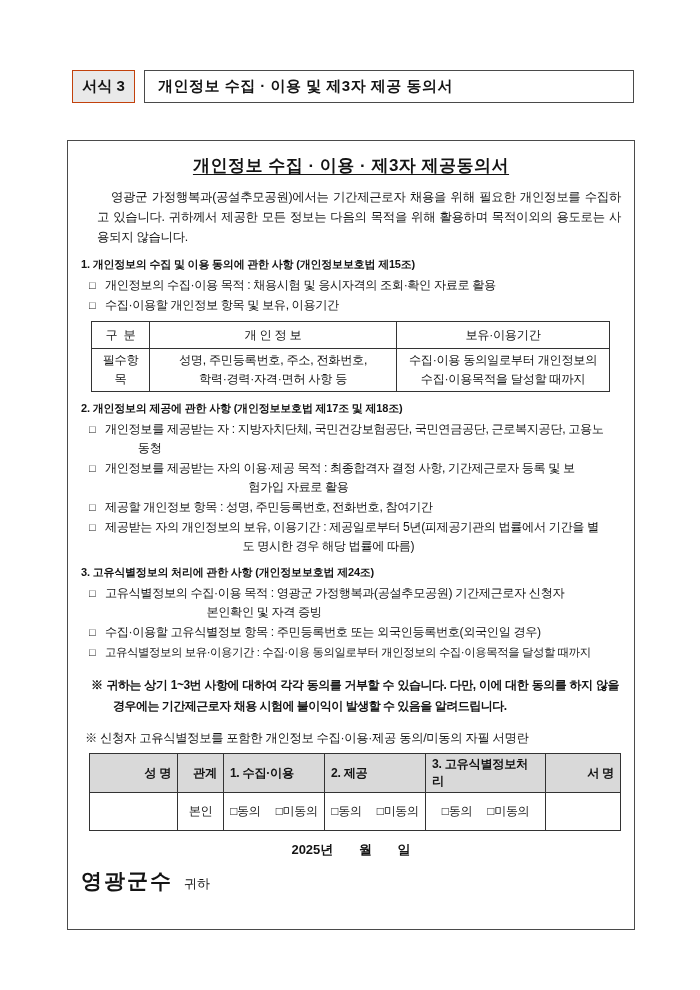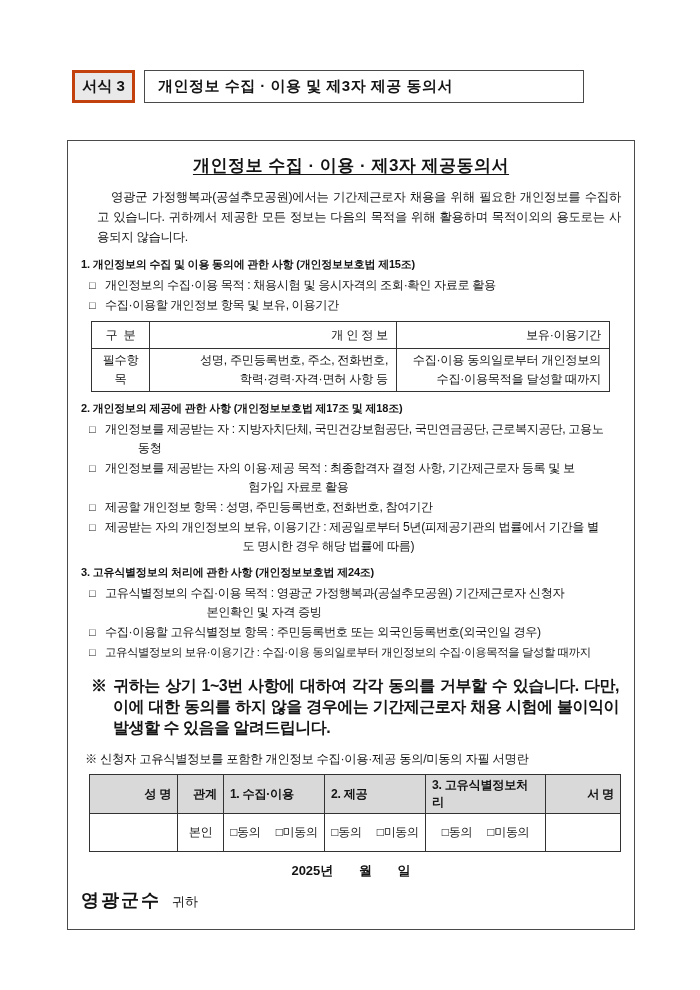--- a/index.html
+++ b/index.html
@@ -6,26 +6,26 @@
   body {
     width:700px; height:990px; background:#ffffff;
     font-family:"Liberation Sans", sans-serif; color:#141414;
     position:relative; overflow:hidden;
   }
   .page { position:relative; width:700px; height:990px; }
 
   
   .form-header { position:absolute; top:70px; left:72px; display:flex; gap:9px; }
   .form-badge {
-    width:63px; height:33px; background:#e9e9e9; border:3px solid #c2410c;
+    width:63px; height:33px; background:#e9e9e9; border:1px solid #c2410c;
     display:flex; align-items:center; justify-content:center;
     font-weight:bold; font-size:15px; box-sizing:border-box;
   }
   .form-title-box {
-    width:440px; height:33px; border:1.5px solid #4a4a4a; box-sizing:border-box;
+    width:490px; height:33px; border:1.5px solid #4a4a4a; box-sizing:border-box;
     display:flex; align-items:center; padding-left:13px;
     font-weight:bold; font-size:15px; letter-spacing:0.5px;
   }
 
   
   .doc-box {
     position:absolute; top:140px; left:67px; width:568px; height:790px;
     border:1.5px solid #4a4a4a; box-sizing:border-box;
     padding:10px 13px 8px 13px; overflow:hidden;
   }
@@ -47,27 +47,27 @@
   }
   .bullet .marker { width:16px; flex:none; font-size:11px; line-height:19px; }
   .bullet .bt { white-space:pre-wrap; flex:1; }
   .bullet.small { font-size:11.4px; }
 
   table { border-collapse:collapse;padding-left:44px; }
   .info-table { margin:6px 0 8px 10px; }
   .info-table th, .info-table td {
     border:1px solid #333; font-size:12.2px; font-weight:normal;
     padding:2px 8px; white-space:pre-wrap; vertical-align:middle;
-    text-align:right; letter-spacing:-0.3px; line-height:19px;
+    text-align:center; letter-spacing:-0.3px; line-height:19px;
   }
   .info-table th { height:22px; }
   .info-table td.center, .info-table th.center { text-align:center; }
 
   .note1 {
-    font-weight:bold; font-size:16px; line-height:21px;
+    font-weight:bold; font-size:12px; line-height:21px;
     margin:13px 2px 0 10px; padding-left:22px; text-indent:-22px;
     letter-spacing:-0.5px; text-align:justify;
   }
   .note2 { font-size:12.3px; margin:13px 0 6px 4px; letter-spacing:-0.3px; }
 
   .sign-table { margin-left:8px; }
   .sign-table th, .sign-table td {
     border:1px solid #333; font-size:12.2px; letter-spacing:-0.3px;
     padding:2px 6px; vertical-align:middle; box-sizing:border-box;
   }
@@ -75,21 +75,21 @@
   .sign-table th.center { text-align:right; }
   .sign-table td { height:38px;text-align:center; }
   .sign-table td.center { text-align:center; }
   .chk { margin-right:12px; font-size:12px; }
   .chk:last-child { margin-right:0; }
 
   .date-line { text-align:center; font-weight:bold; font-size:13px; margin-top:10px; }
   .date-line .dsep { margin-left:22px; }
 
   .closing { margin-top:8px; display:flex; align-items:baseline; gap:11px; }
-  .recipient { font-size:18px; font-weight:bold; letter-spacing:2px; font-family:"Liberation Serif", serif; }
+  .recipient { font-size:21px; font-weight:bold; letter-spacing:2px; font-family:"Liberation Serif", serif; }
   .honorific { font-size:13px;text-align:center; }
 </style>
 </head>
 <body>
 
 <div class="page">
 
   <div class="form-header">
     <div class="form-badge">서식 3</div>
     <div class="form-title-box">개인정보 수집 · 이용 및 제3자 제공 동의서</div>

